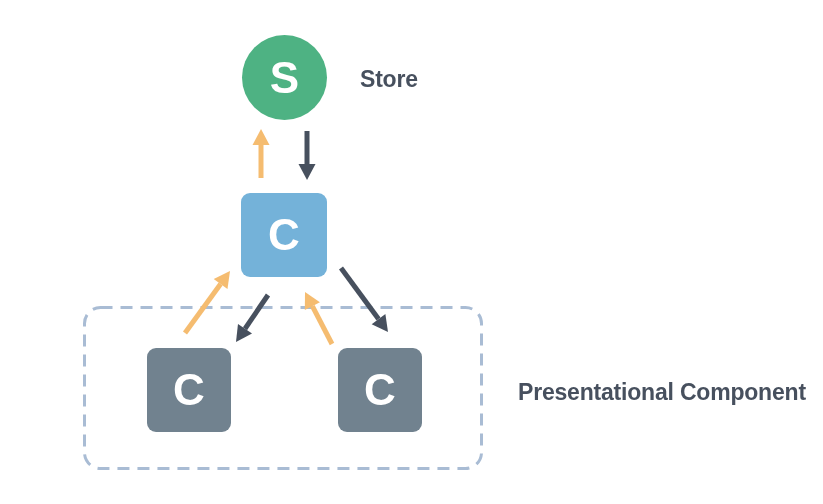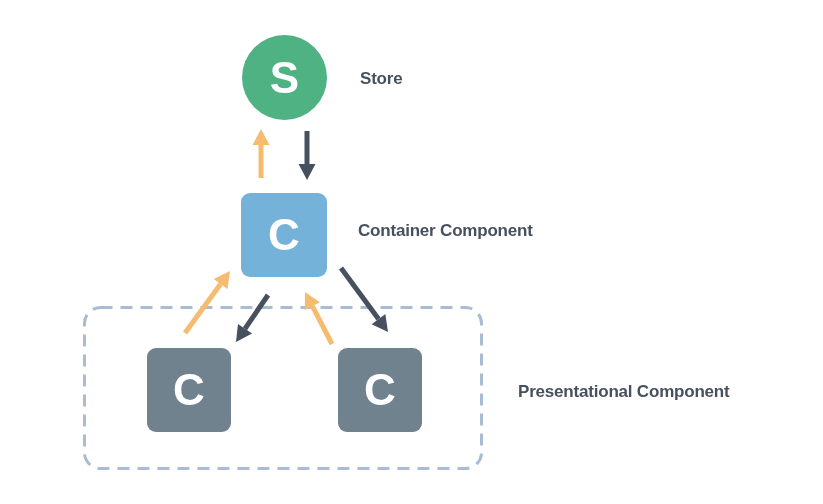--- a/index.html
+++ b/index.html
@@ -50,21 +50,21 @@
     border-radius: 9px;
     background: var(--c-slate);
   }
   .node-pres-left  { left: 147px; }
   .node-pres-right { left: 338px; }
   .label {
     position: absolute;
     transform: translateY(-50%);
     color: var(--c-dark);
     font-weight: 700;
-    font-size: 17px;
+    font-size: 23px;
     letter-spacing: -0.2px;
     white-space: nowrap;
   }
   .label-store        { left: 360px; top: 79px; }
   .label-container    { left: 358px; top: 231px; }
   .label-presentational { left: 518px; top: 392px; }
   .arrows-layer {
     position: absolute;
     left: 0; top: 0;
     width: 823px; height: 504px;
@@ -77,21 +77,20 @@
 <div class="canvas">
 
   <div class="node node-store">
     <span>S</span>
   </div>
   <div class="label label-store">Store</div>
 
   <div class="node node-container">
     <span>C</span>
   </div>
-  <div class="label label-container">Container Component</div>
 
   <div class="node node-presentational node-pres-left">
     <span>C</span>
   </div>
   <div class="node node-presentational node-pres-right">
     <span>C</span>
   </div>
   <div class="label label-presentational">Presentational Component</div>
 
   <svg class="arrows-layer" width="823" height="504" viewBox="0 0 823 504" xmlns="http://www.w3.org/2000/svg">

